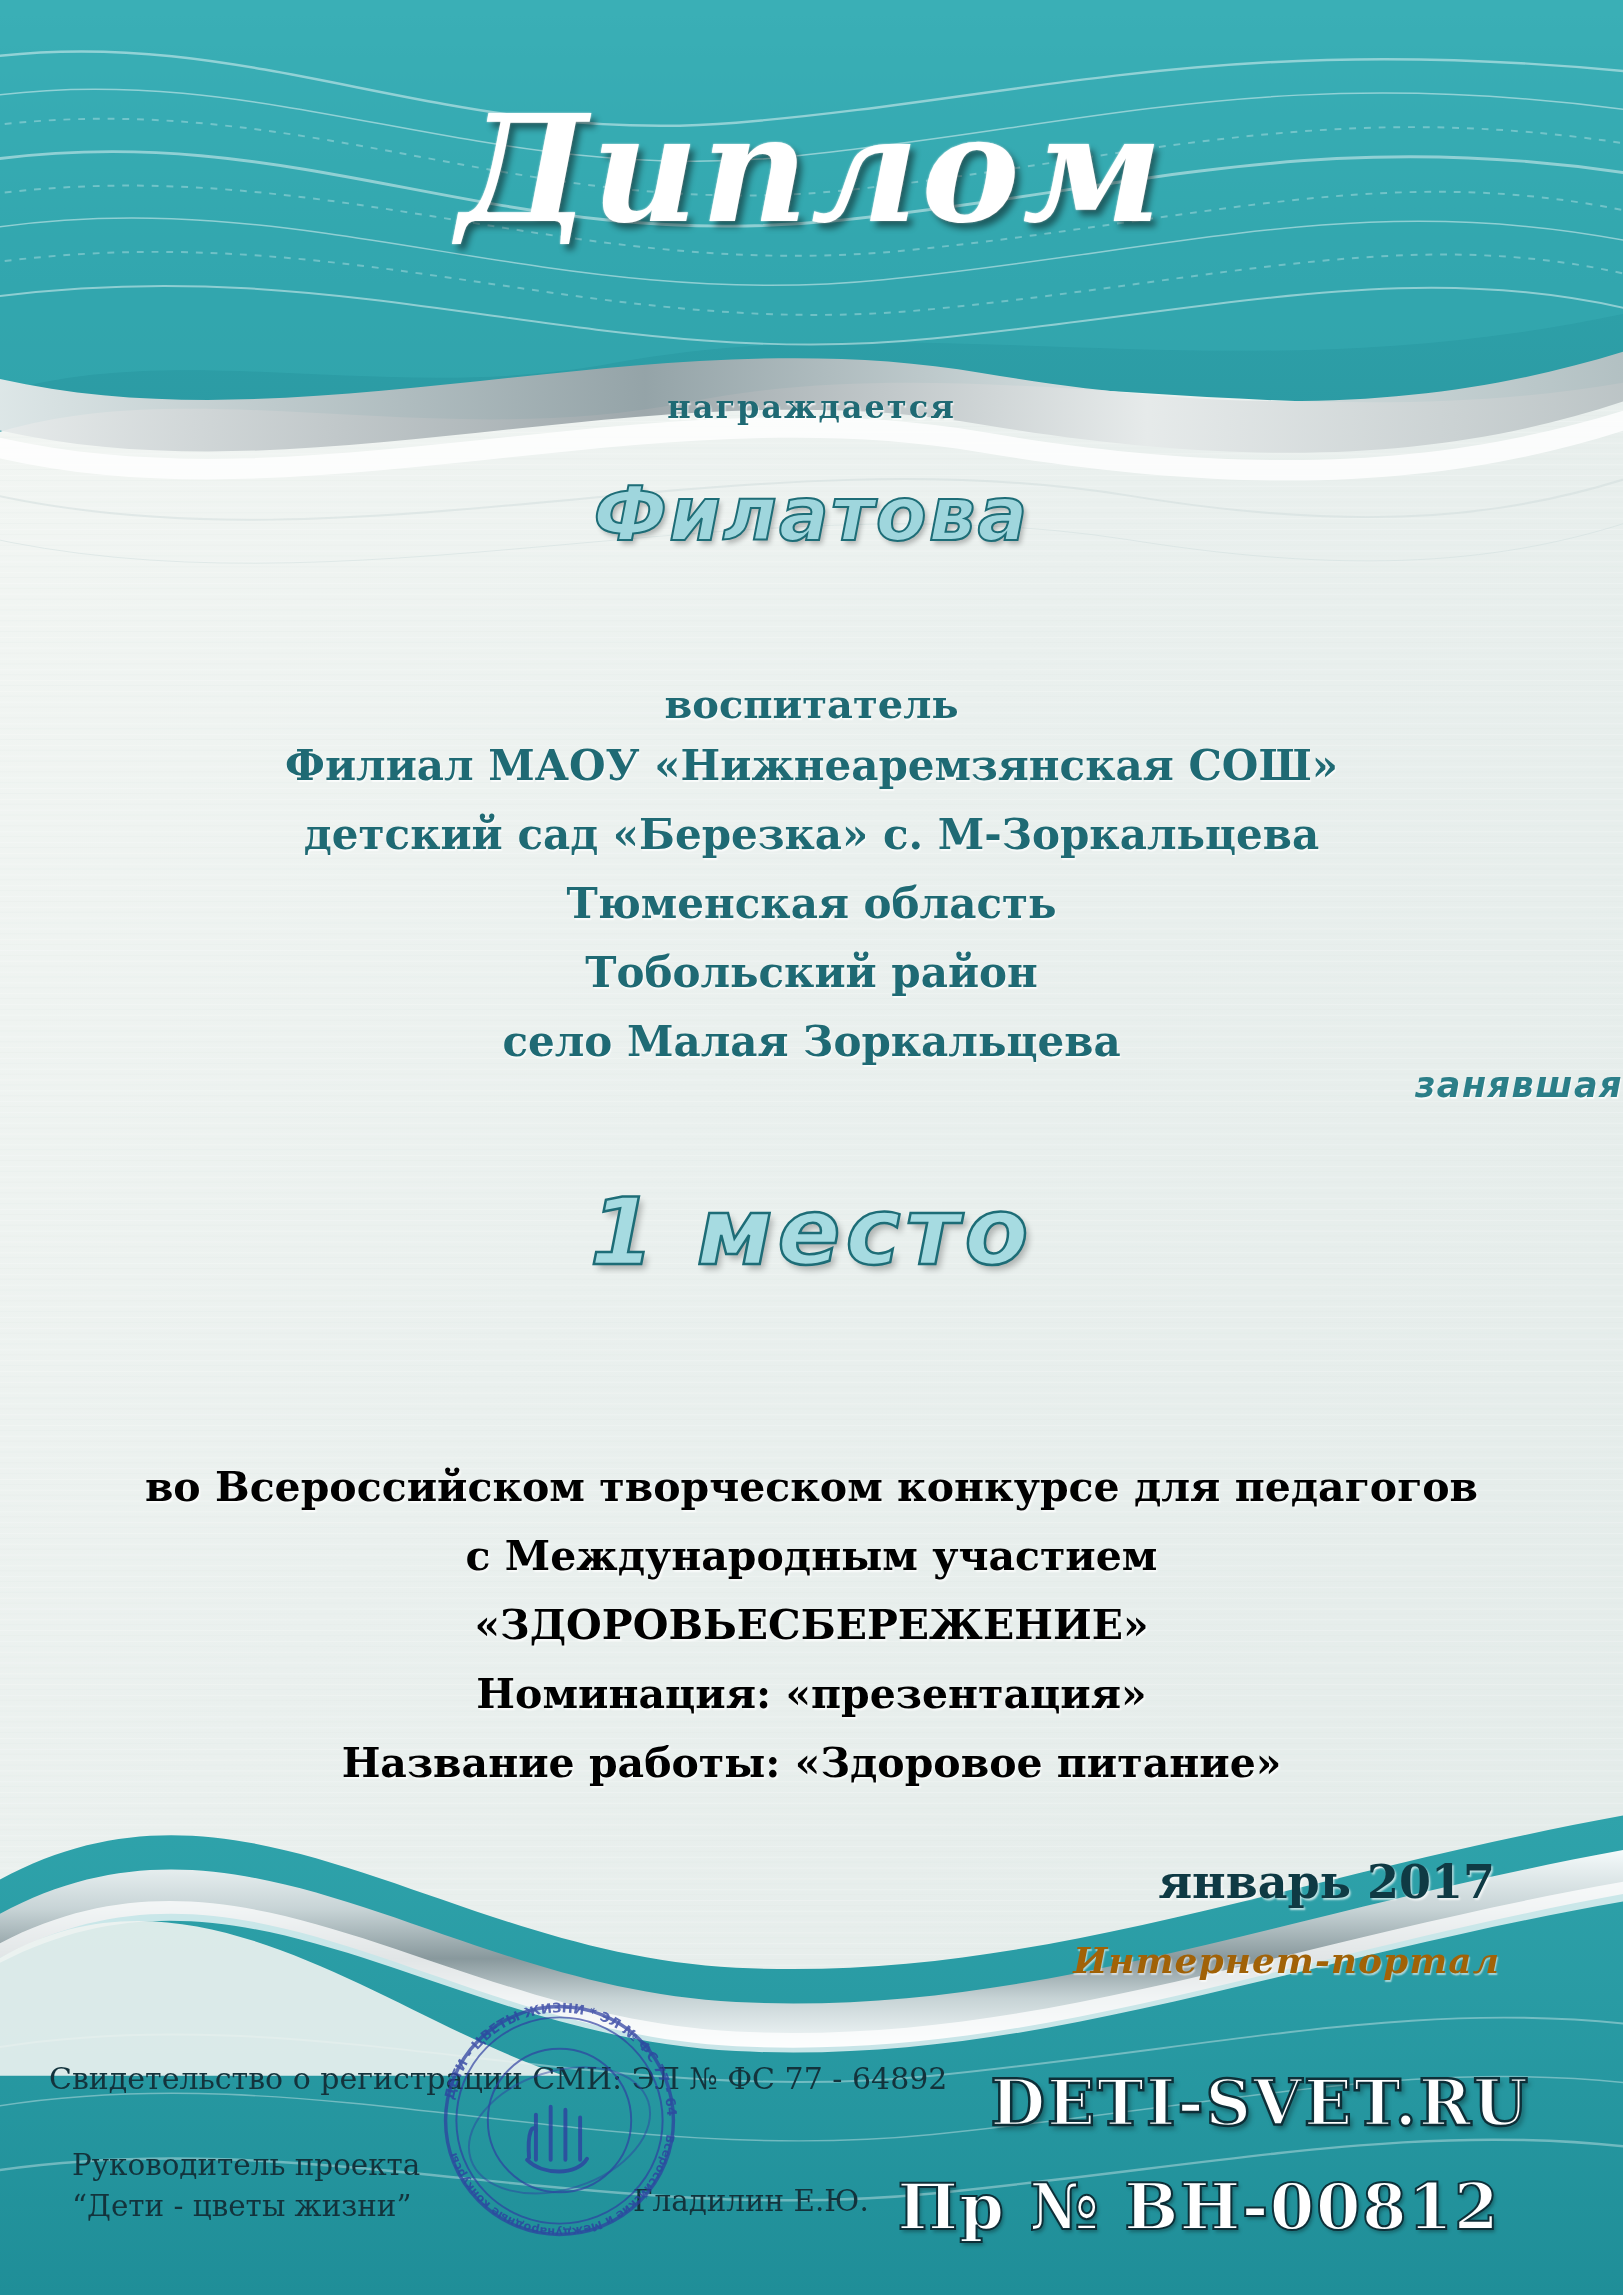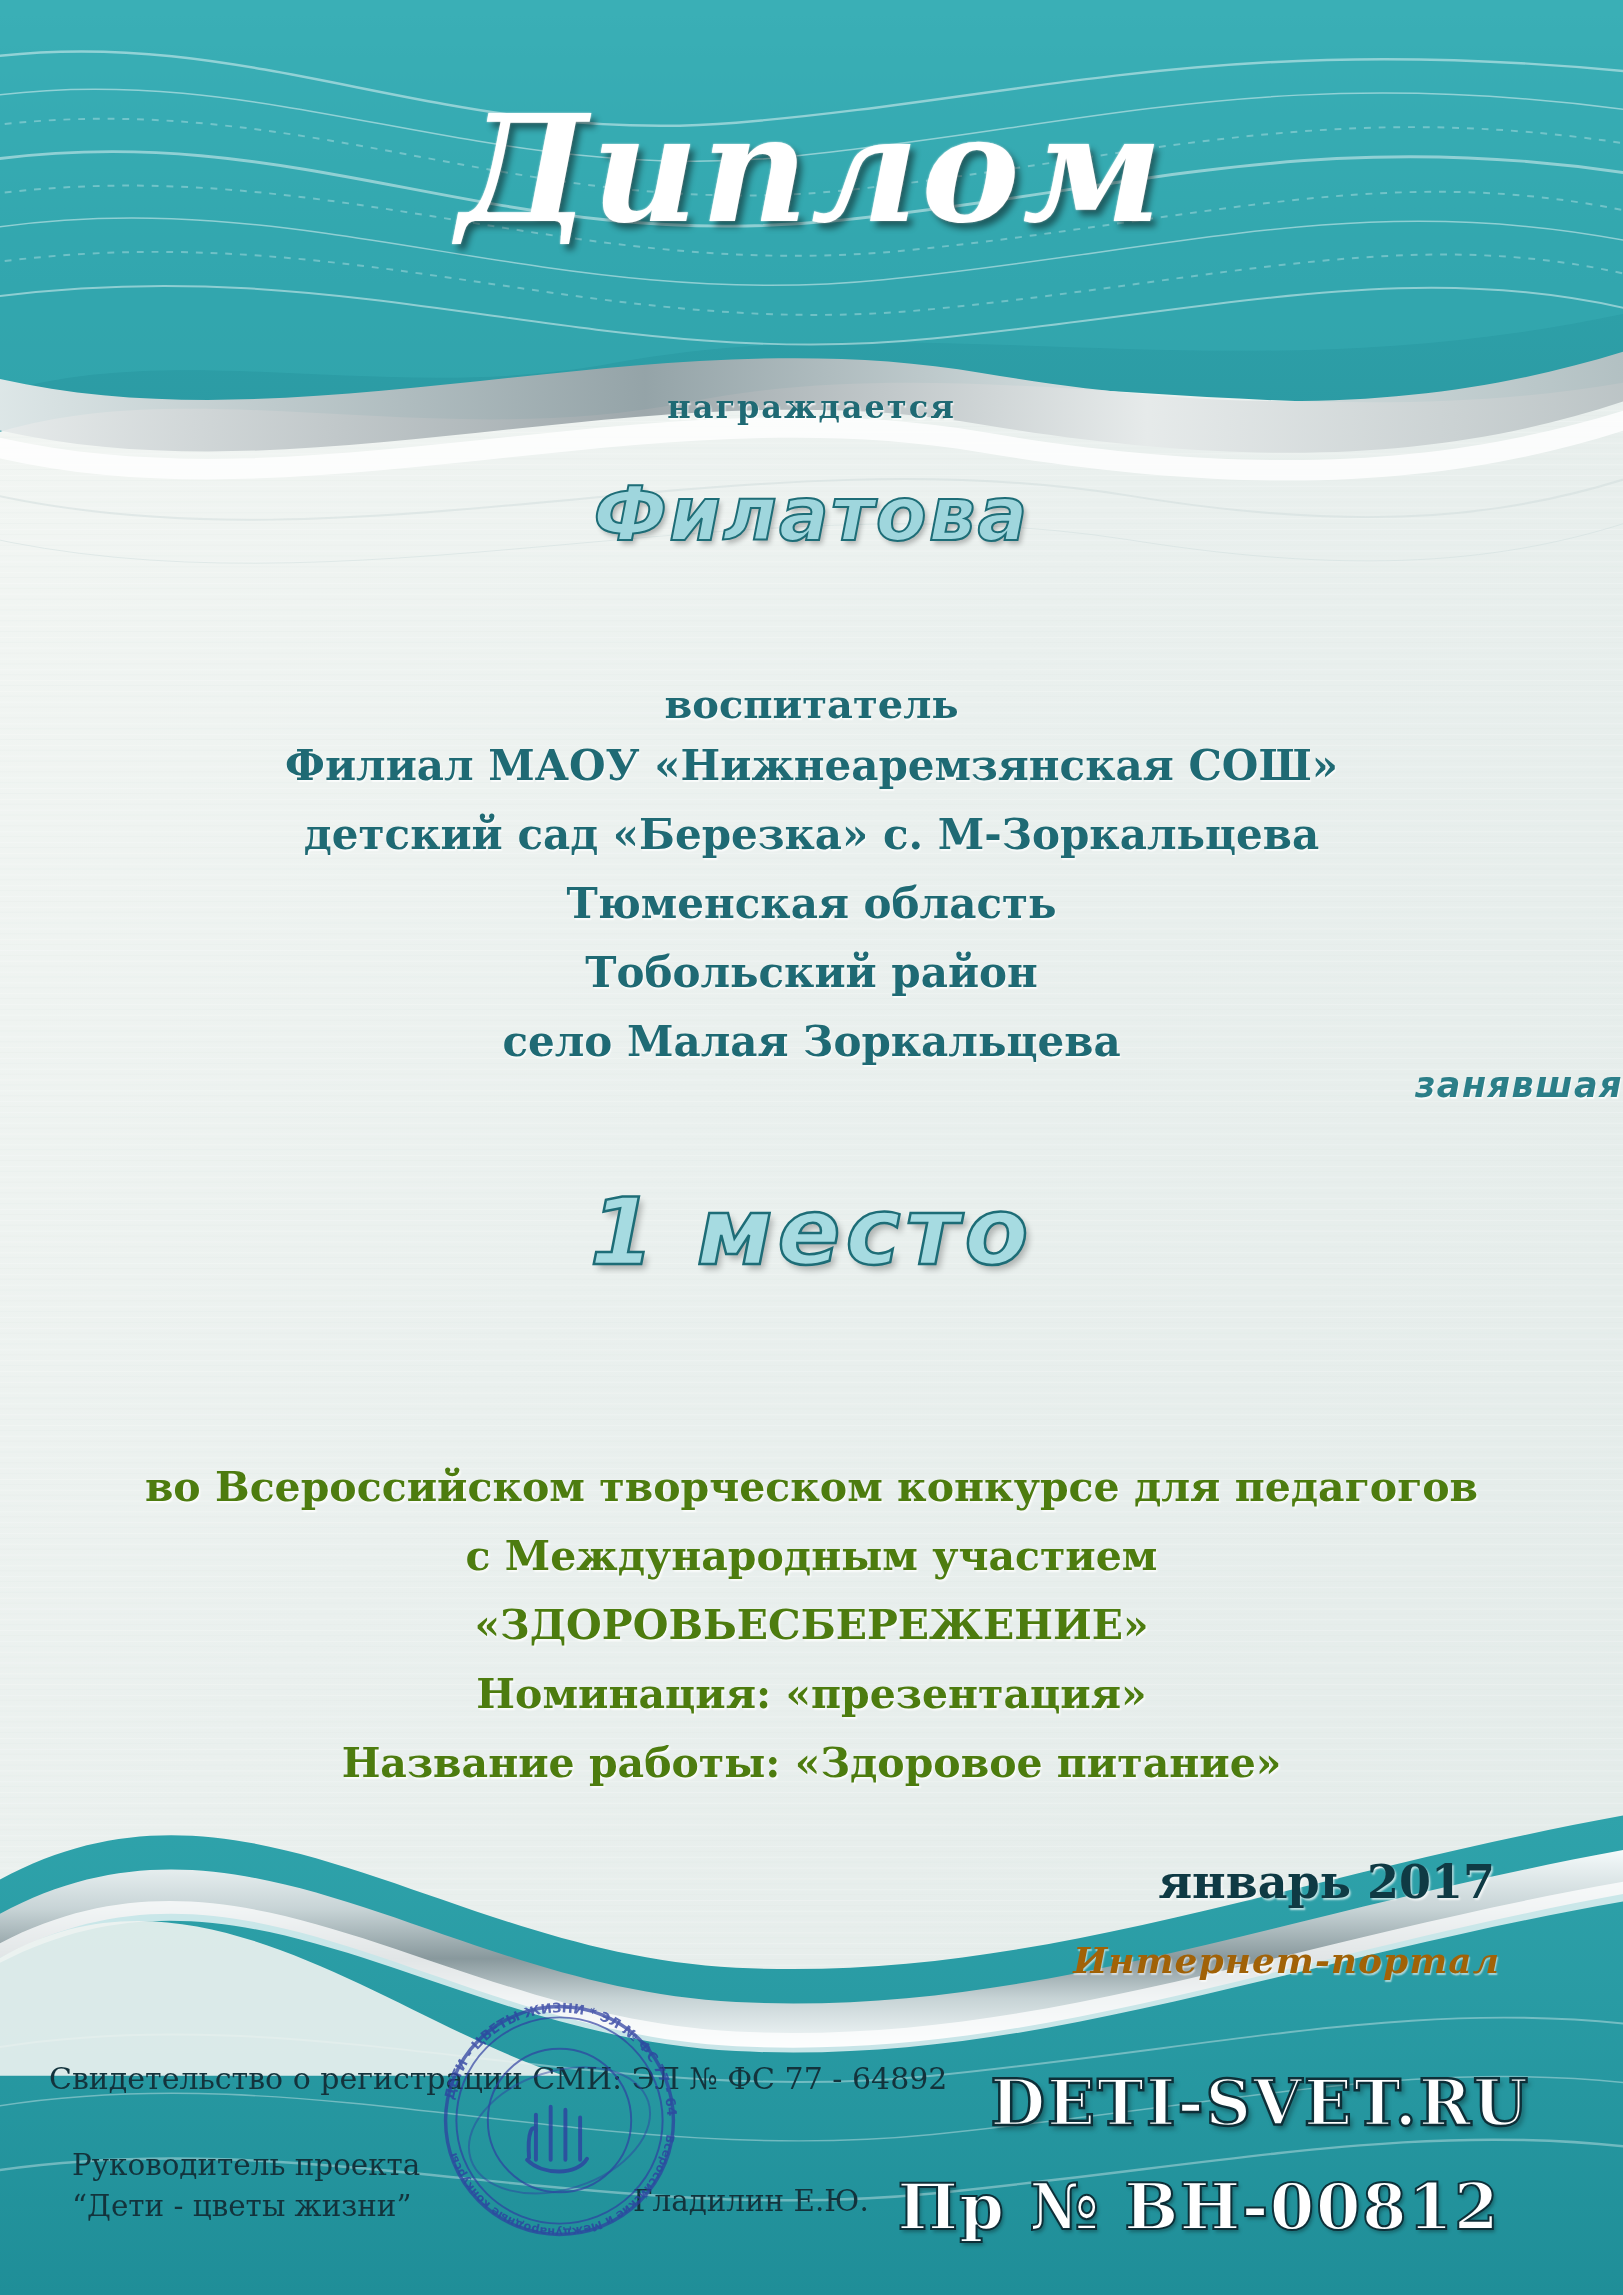--- a/index.html
+++ b/index.html
@@ -155,21 +155,21 @@
     top: 1453px;
     left: 0;
     width: 1623px;
     text-align: center;
   }
   .contest div {
     font-family: "DejaVu Serif", serif;
     font-weight: bold;
     font-size: 41px;
     line-height: 69px;
-    color: #4d7c0f;
+    color: #000000;
     text-shadow: 1.5px 2px 2px rgba(255,255,255,0.85);
   }
 
   
   .date {
     position: absolute;
     top: 1855px;
     right: 128px;
     font-family: "DejaVu Serif", serif;
     font-weight: bold;

